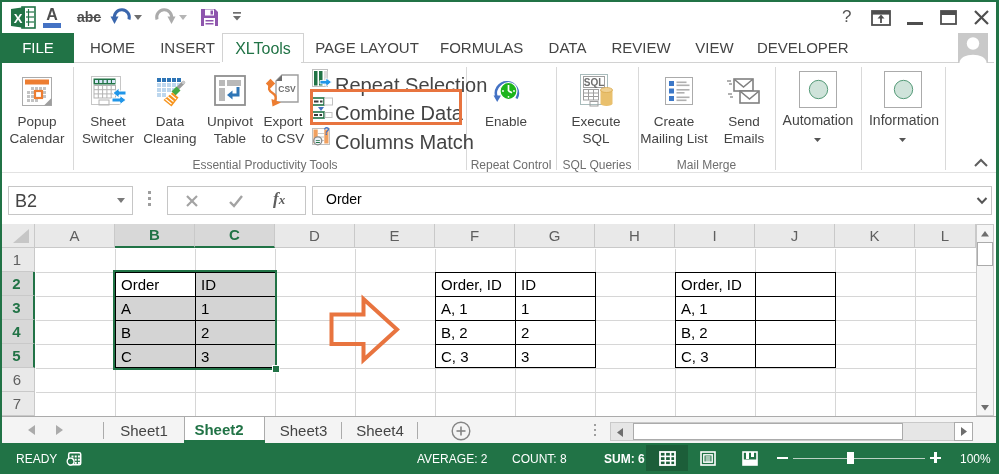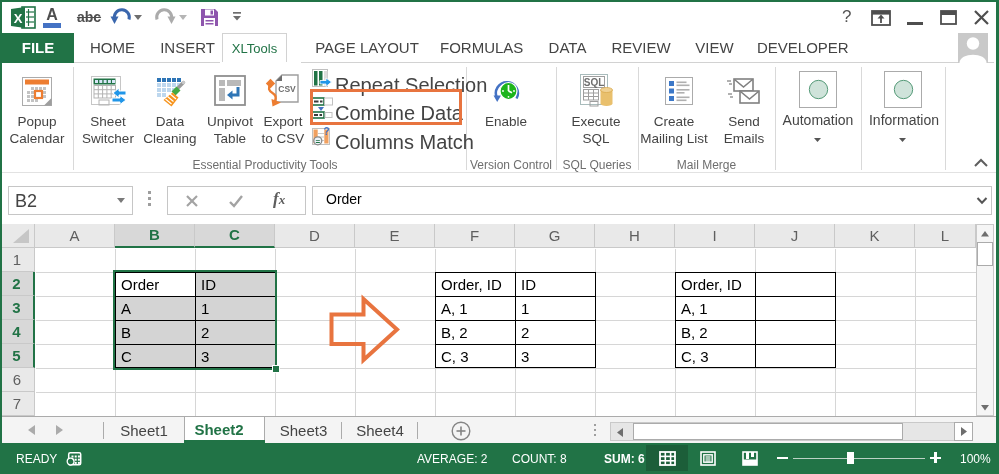--- a/index.html
+++ b/index.html
@@ -7,22 +7,22 @@
 body { font-family:"Liberation Sans", sans-serif; position:relative; background:#fff; }
 .abs { position:absolute; }
 #win { position:absolute; left:0; top:0; width:999px; height:474px; background:#fff; }
 
 #titlebar { position:absolute; left:0; top:2px; width:999px; height:31px; background:#fff; }
 .wc { position:absolute; color:#4e4e4e; }
 
 #tabrow { position:absolute; left:0; top:33px; width:999px; height:30px; background:#fff; }
 #tabrow .tline { position:absolute; top:29px; height:1px; background:#d2d2d2; }
 .tab { position:absolute; top:0; height:30px; line-height:30px; font-size:15px; color:#444; text-align:center; }
-#filetab { position:absolute; left:2px; top:33px; width:72px; height:30px; background:#217346; color:#fff; font-size:15px; text-align:center; line-height:30px;font-weight:bold; }
-#xltab { position:absolute; left:222px; top:33px; width:65px; height:29px; background:#fff; border:1px solid #d2d2d2; border-bottom:none; color:#217346; font-size:13px; text-align:center; line-height:30px; }
+#filetab { position:absolute; left:2px; top:33px; width:72px; height:30px; background:#217346; color:#fff; font-size:15px; text-align:center; line-height:30px; }
+#xltab { position:absolute; left:222px; top:33px; width:82px; height:29px; background:#fff; border:1px solid #d2d2d2; border-bottom:none; color:#217346; font-size:16px; text-align:center; line-height:30px; }
 #avatar { position:absolute; left:958px; top:0px; width:30px; height:30px; background:#c9c9c9; overflow:hidden; }
 
 #ribbon { position:absolute; left:0; top:63px; width:996px; height:110px; background:#fff; border-bottom:1px solid #e2e2e2; }
 .rdiv { position:absolute; top:4px; height:103px; width:1px; background:#d9d9d9; }
 .blabel { position:absolute; top:50px; font-size:13.5px; color:#444; text-align:center; line-height:17px; width:90px; }
 .glabel { position:absolute; top:95px; font-size:12px; color:#6e6e6e; text-align:center; }
 .slabel { position:absolute; font-size:20px; color:#444; }
 
 #fbar { position:absolute; left:0; top:173px; width:996px; height:45px; background:#fff; }
 .fbox { position:absolute; top:13px; height:29px; border:1px solid #c6c6c6; background:#fff; }
@@ -284,21 +284,21 @@
     <path d="M5 22 A 11 11 0 1 1 24.5 22.5" fill="none" stroke="#4472c4" stroke-width="2.5"></path>
     <polygon points="1.5,19.5 9,19.5 5.2,26" fill="#4472c4"></polygon>
     <circle cx="16.5" cy="15" r="8.5" fill="#1db41d" stroke="#fff" stroke-width="1.2"></circle>
     <line x1="16.5" y1="15" x2="16.5" y2="9" stroke="#fff" stroke-width="1.7"></line>
     <line x1="16.5" y1="15" x2="20" y2="16.8" stroke="#fff" stroke-width="1.7"></line>
     <circle cx="16.5" cy="20.8" r="0.9" fill="#fff"></circle>
         <circle cx="11" cy="15" r="0.9" fill="#fff"></circle>
         <circle cx="22" cy="15" r="0.9" fill="#fff"></circle>
   </svg>
   <div class="blabel" style="left:461px;">Enable</div>
-  <div class="glabel" style="left:466px;width:90px;">Version Control</div>
+  <div class="glabel" style="left:466px;width:90px;">Repeat Control</div>
 
   <svg class="abs" style="left:580px;top:11px" width="33" height="34" viewBox="0 0 33 34">
     <rect x="0.5" y="0.5" width="27" height="30" fill="#fff" stroke="#a9bcbc"></rect>
     <rect x="3.5" y="2.5" width="21" height="11" fill="#fff" stroke="#9e9e9e"></rect>
     <text x="14" y="11.5" font-size="10" font-weight="bold" fill="#6e6e6e" text-anchor="middle" font-family="Liberation Sans">SQL</text>
     <g fill="none" stroke="#9e9e9e">
           <rect x="3.5" y="15.5" width="15" height="10.5"></rect>
           <line x1="3.5" y1="19" x2="18.5" y2="19"></line>
           <line x1="3.5" y1="22.5" x2="18.5" y2="22.5"></line>
           <line x1="8.5" y1="15.5" x2="8.5" y2="26"></line>

